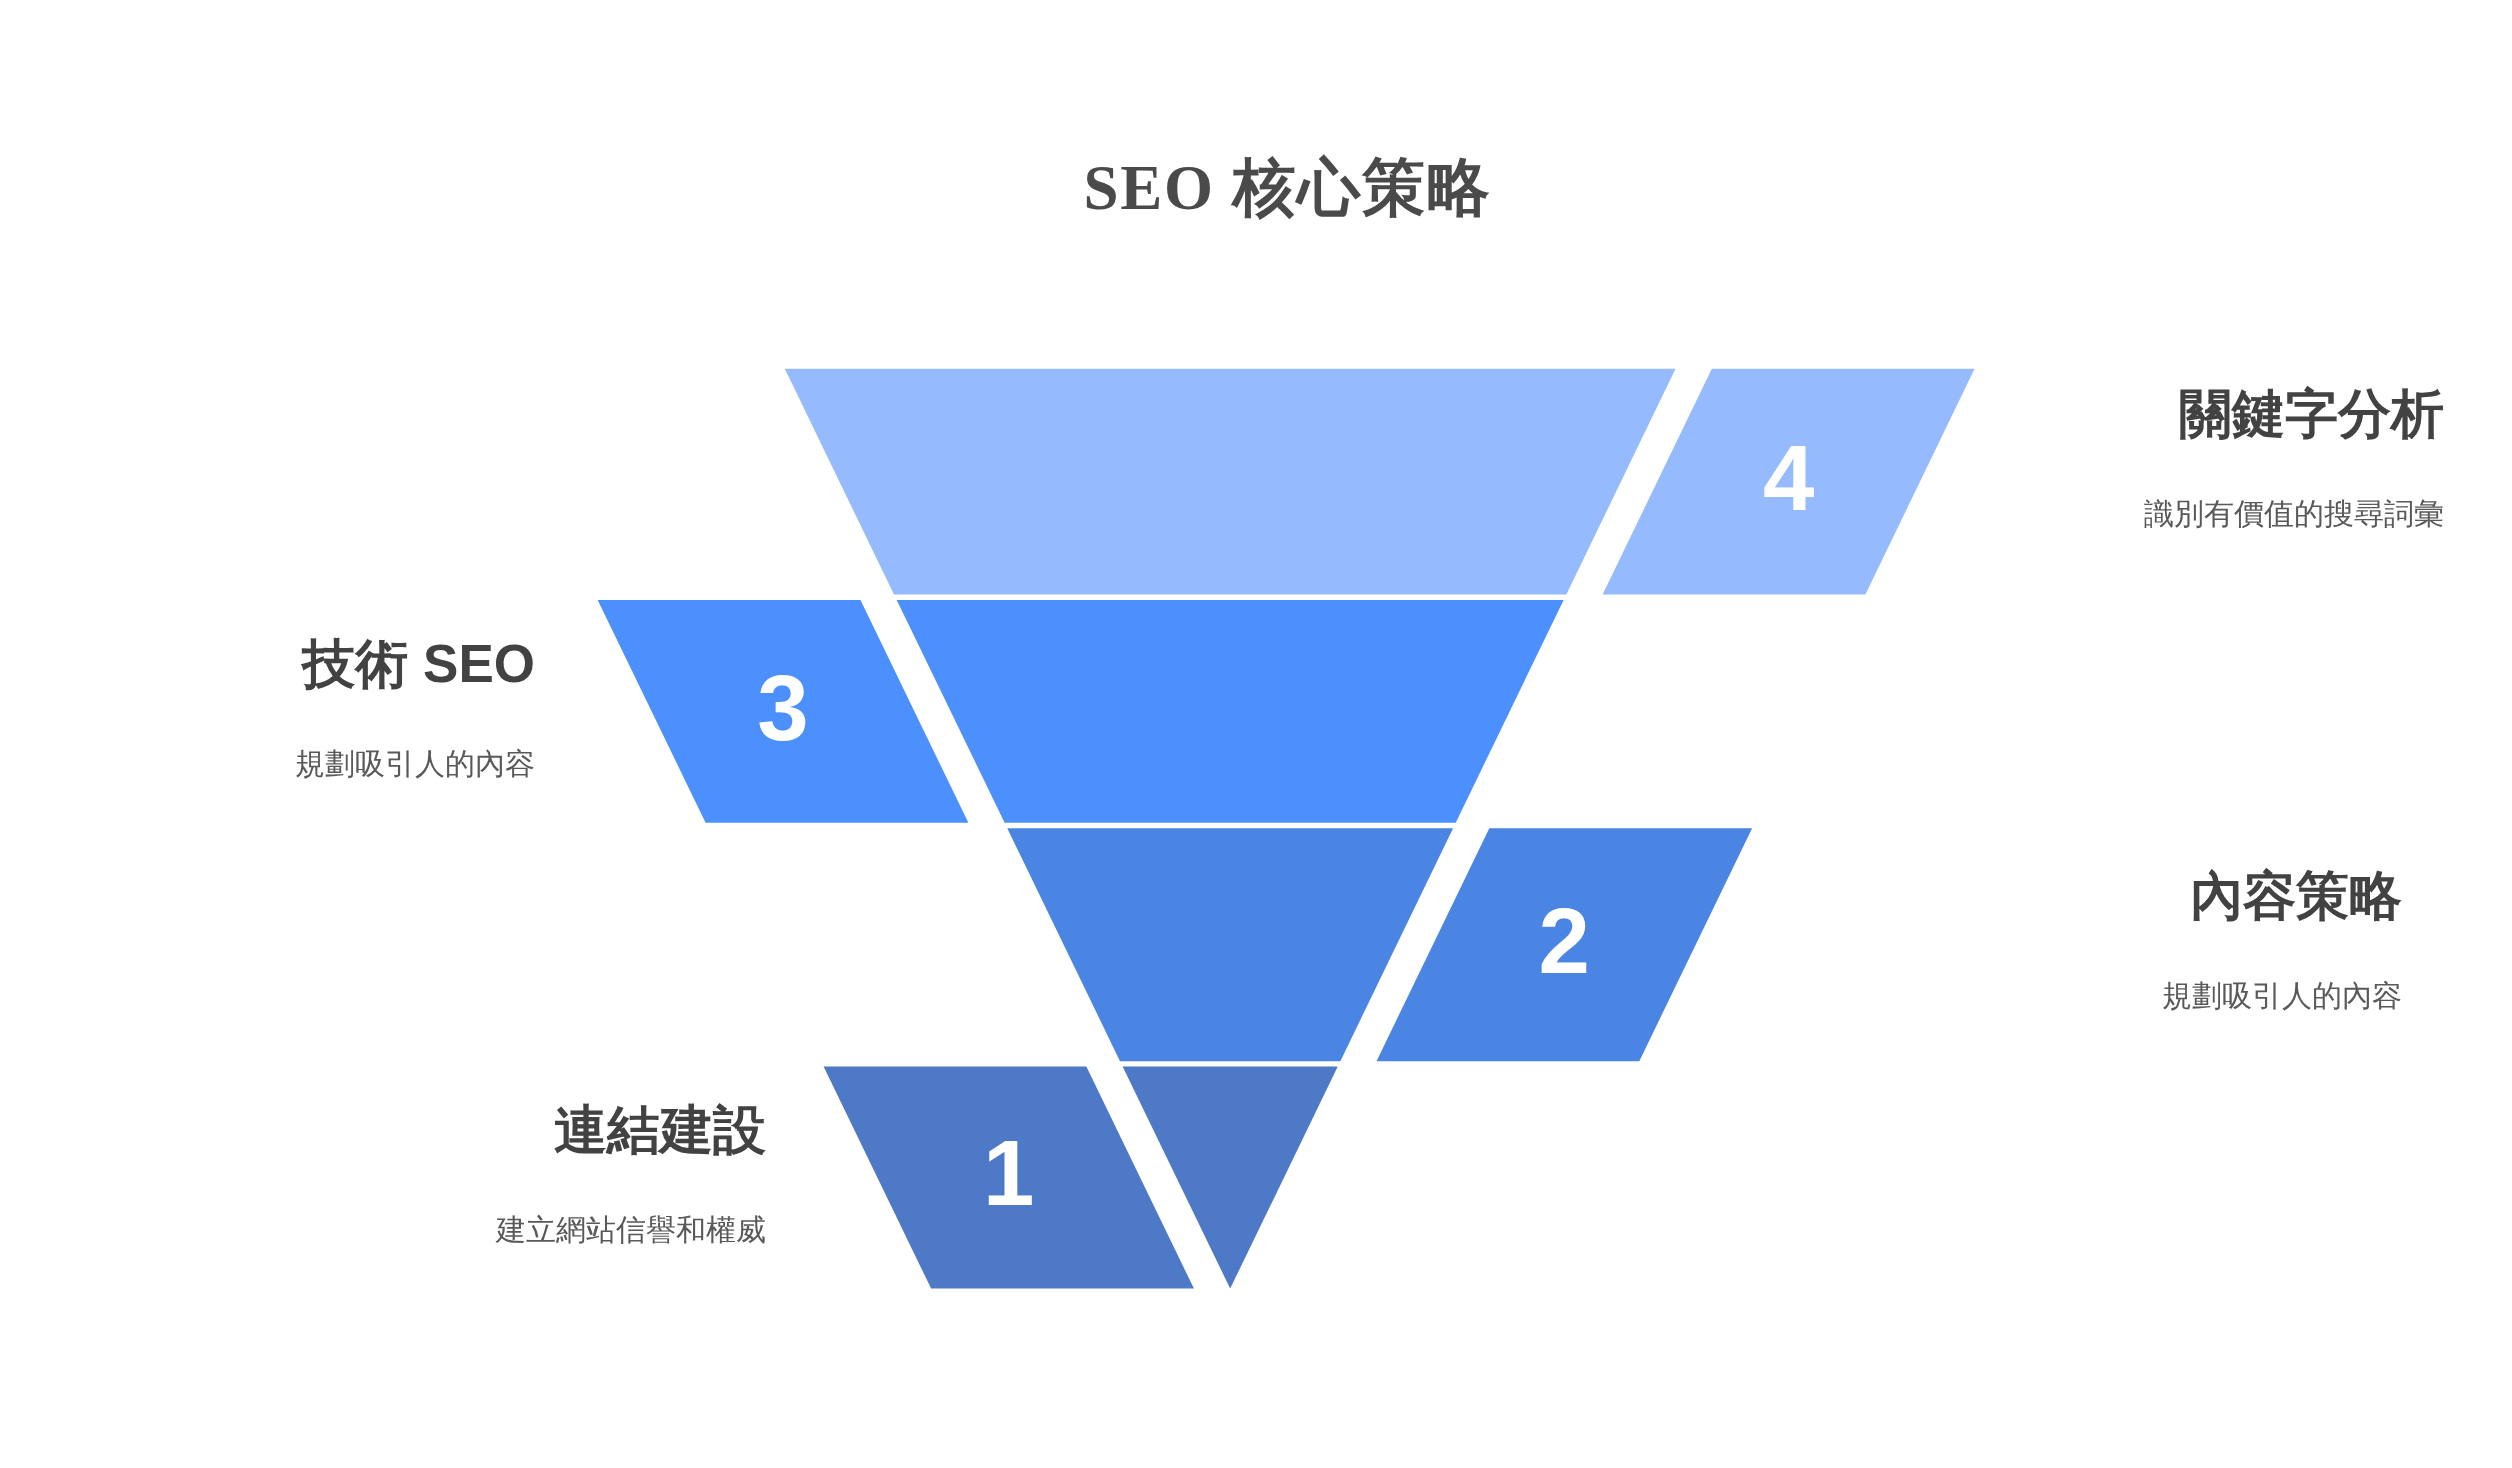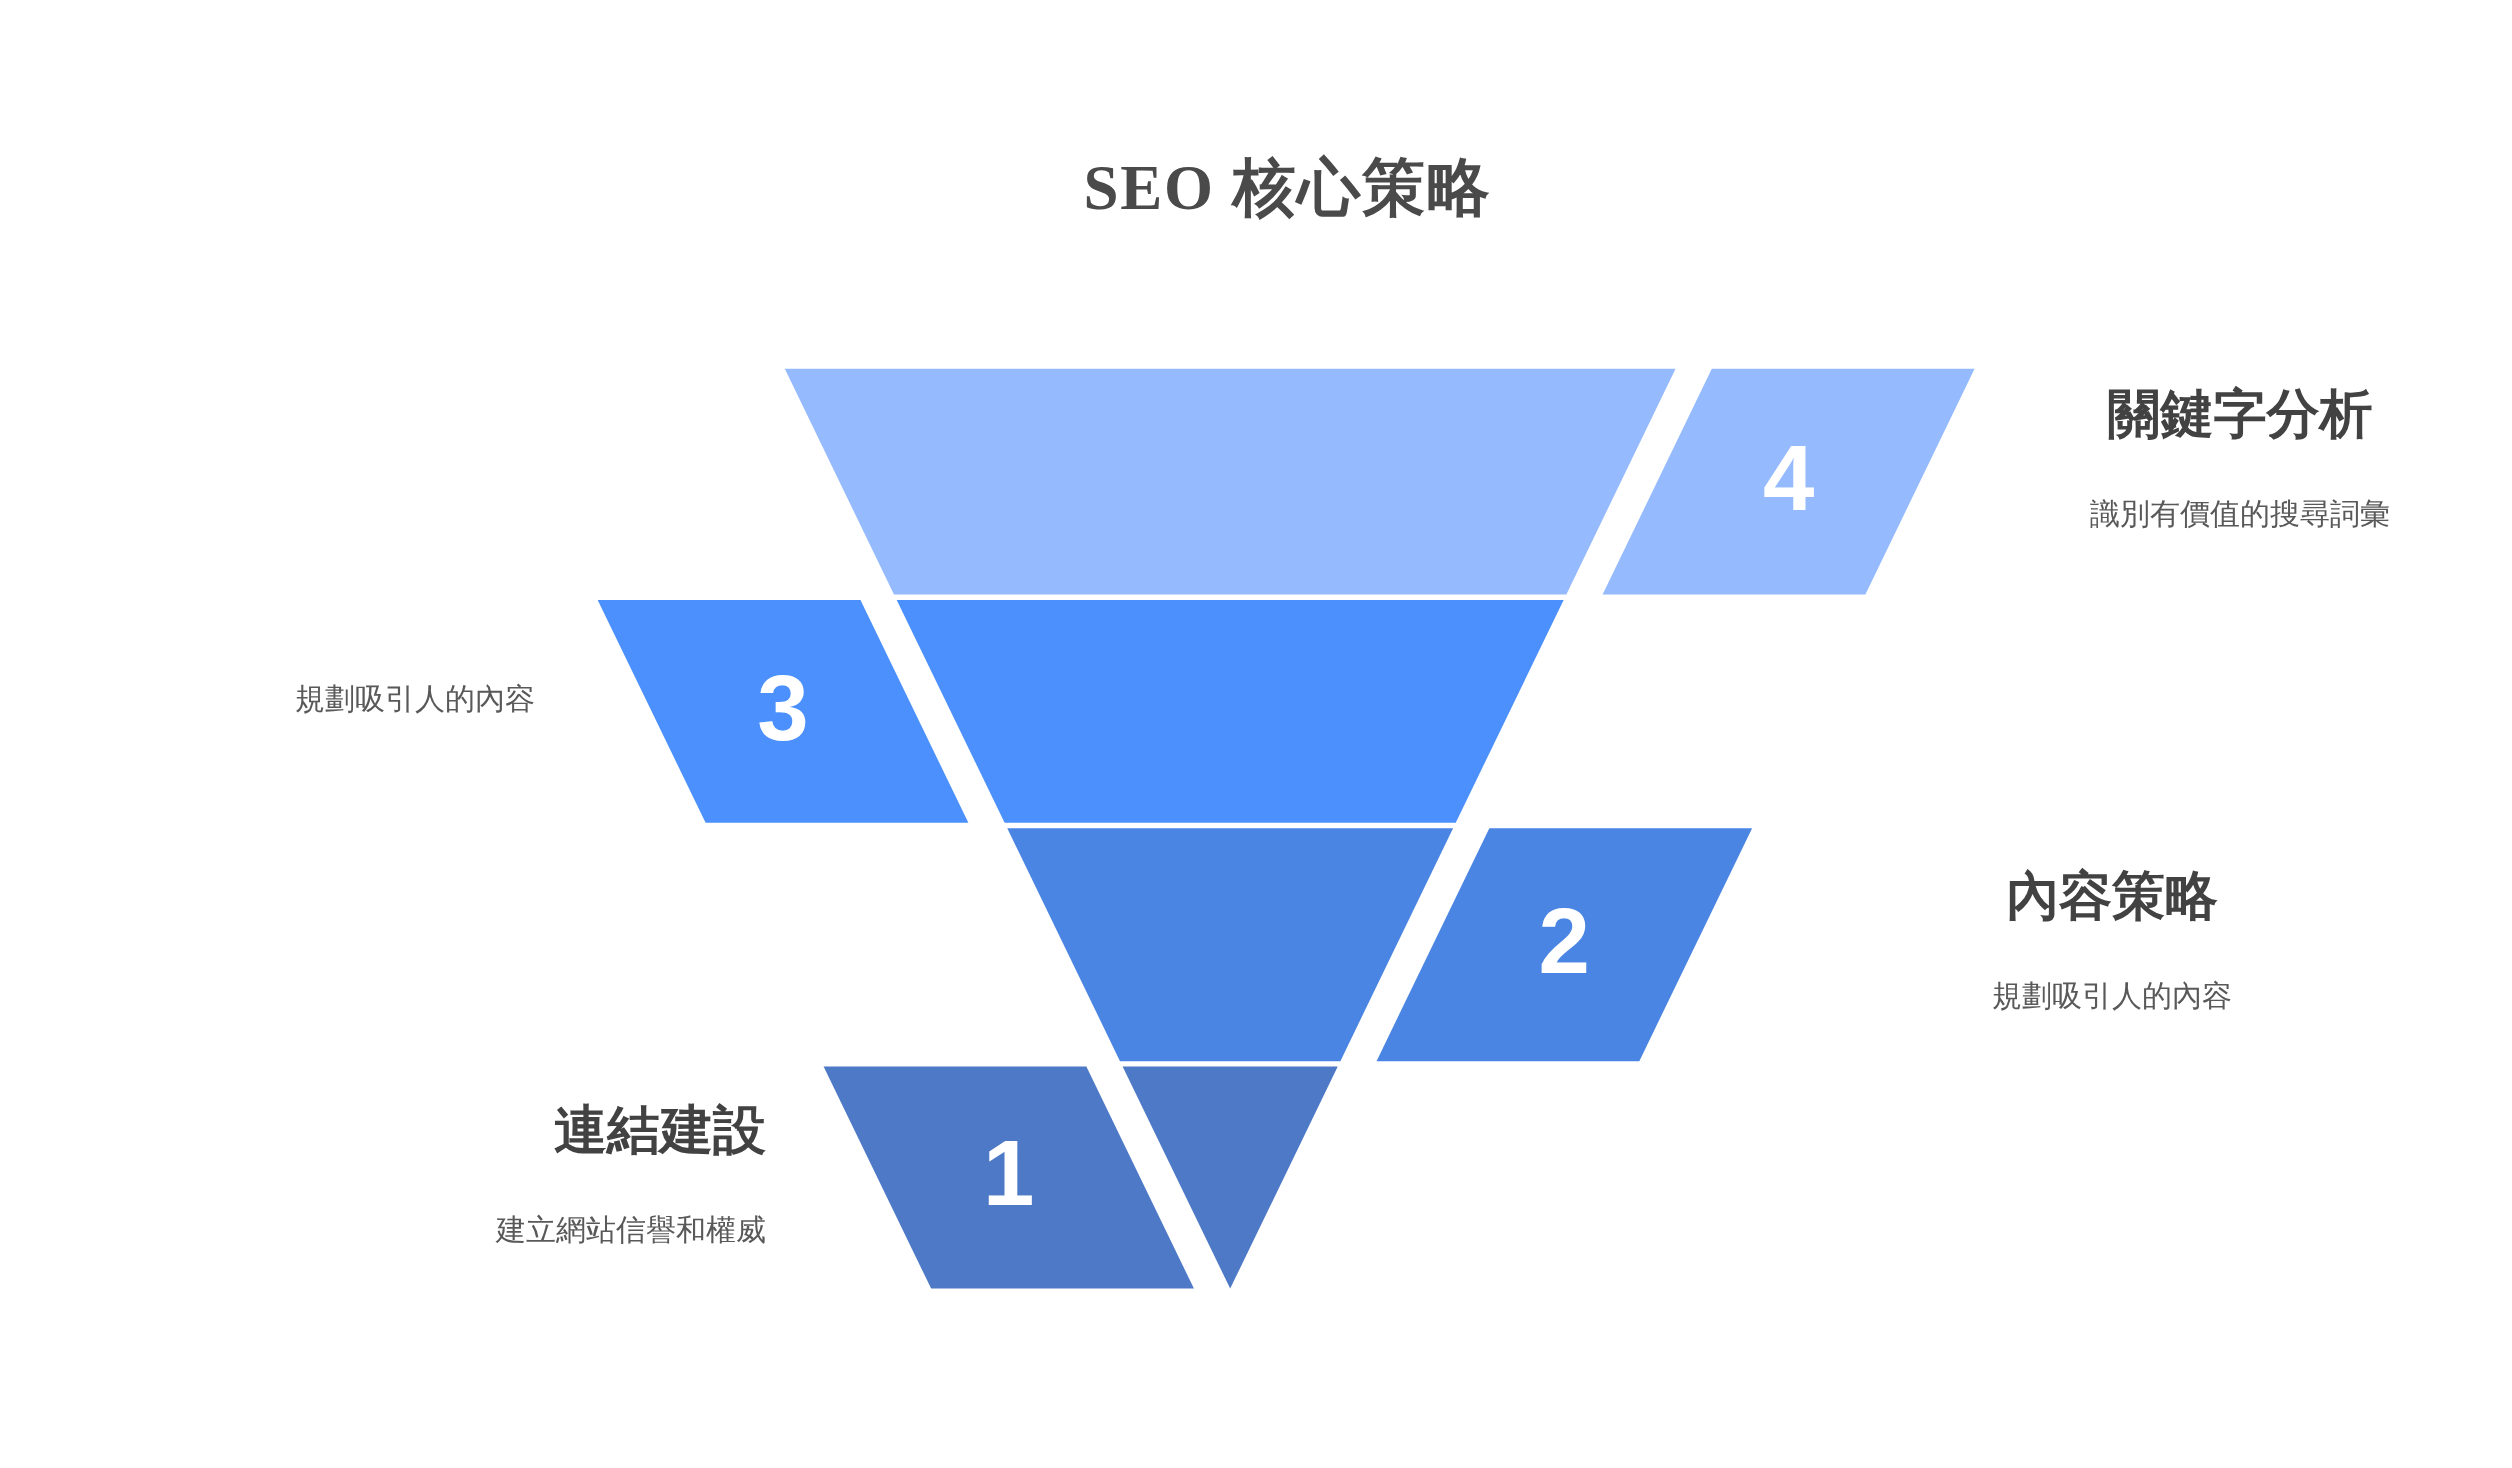--- a/index.html
+++ b/index.html
@@ -40,21 +40,21 @@
   .tag-number {
     font-family: "Liberation Sans", "DejaVu Sans", sans-serif;
     font-size: 102px;
     font-weight: bold;
     fill: #ffffff;
   }
   .label-block {
     position: absolute;
   }
   .label-block.align-right { text-align: right; }
-  .label-block.align-left  { text-align: center;  }
+  .label-block.align-left  { text-align: right;  }
   .label-heading {
     font-size: 53px;
     font-weight: bold;
     color: #424242;
     line-height: 65px;
   }
   .label-desc {
     font-size: 30px;
     font-weight: normal;
     color: #595959;
@@ -91,20 +91,21 @@
     <text class="tag-number" x="1726" y="1038" text-anchor="middle" dominant-baseline="central">2</text>
     <text class="tag-number" x="1113" y="1295" text-anchor="middle" dominant-baseline="central">1</text>
   </svg>
 
   <div class="label-block align-left" id="block-level-4">
     <div class="label-heading">關鍵字分析</div>
     <div class="label-desc">識別有價值的搜尋詞彙</div>
   </div>
 
   <div class="label-block align-right" id="block-level-3">
+    <div class="label-heading">技術 SEO</div>
     <div class="label-desc">規劃吸引人的內容</div>
   </div>
 
   <div class="label-block align-right" id="block-level-1">
     <div class="label-heading">連結建設</div>
     <div class="label-desc">建立網站信譽和權威</div>
   </div>
 
   <div class="label-block align-left" id="block-level-2">
     <div class="label-heading">內容策略</div>

